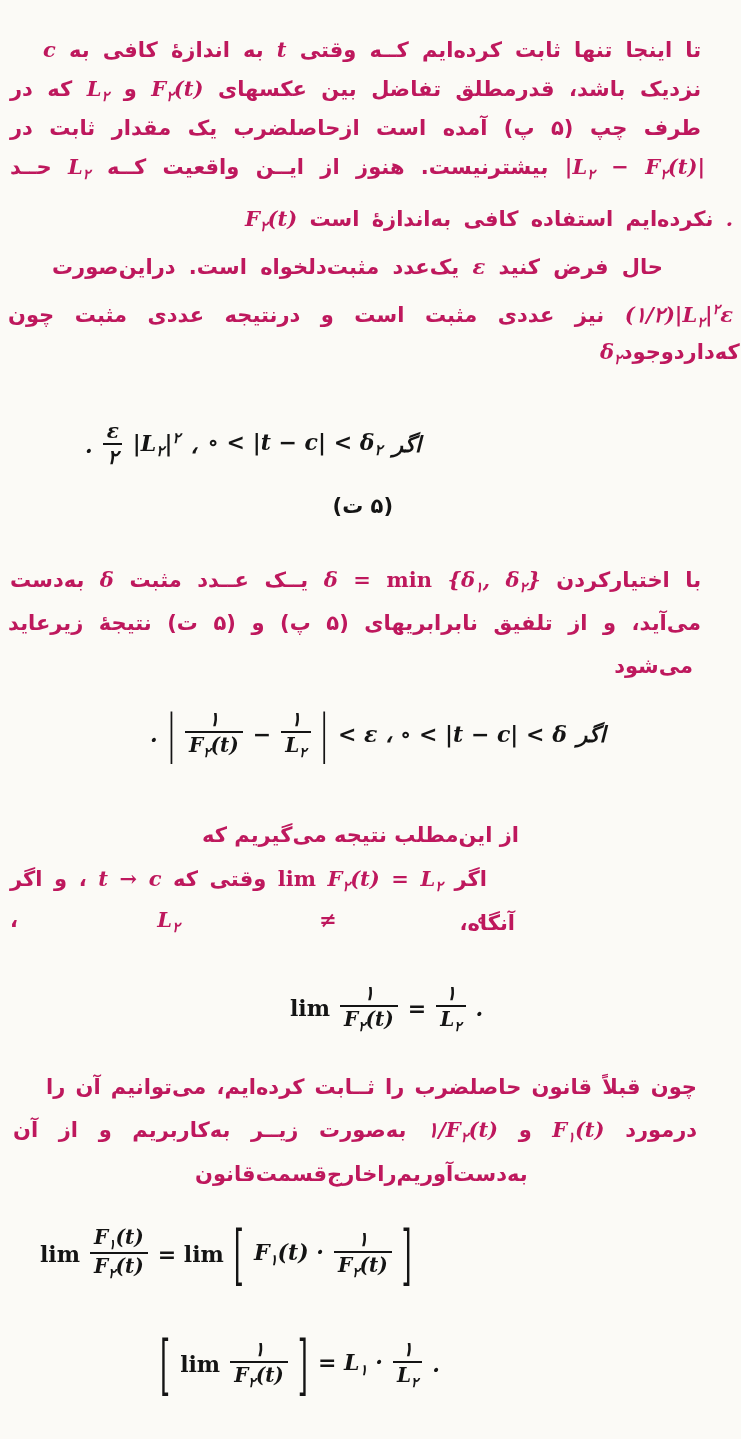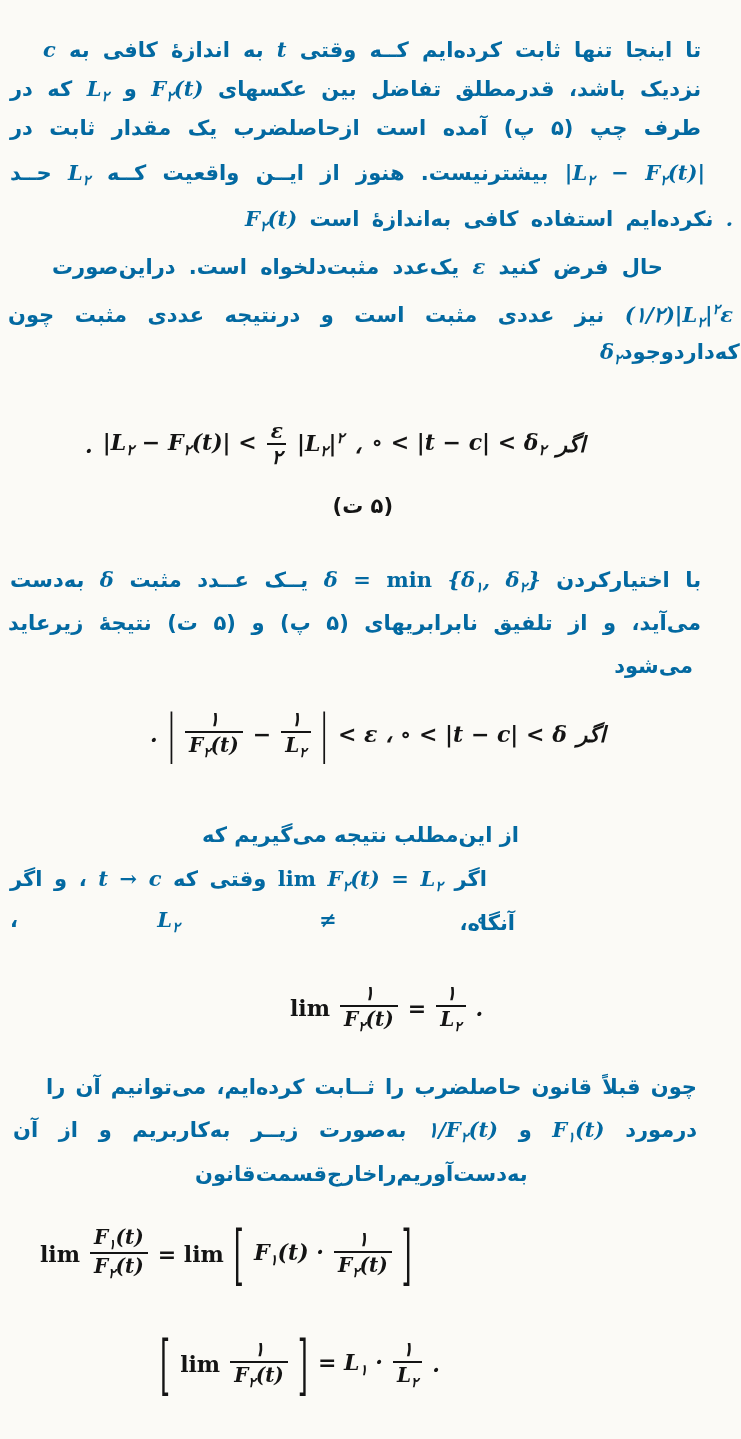--- a/index.html
+++ b/index.html
@@ -1,17 +1,17 @@
 <!DOCTYPE html>
 <html><head>
 <meta charset="utf-8">
 <style>
   html,body{margin:0;padding:0;background:#e8e6e0;}
   .page{position:relative;width:741px;height:1439px;margin:0 auto;background:#fbfaf6;color:#141414;overflow:hidden;}
-  .line{position:absolute;direction:rtl;font:700 21px "DejaVu Sans",sans-serif;line-height:34px;color:#0369a1;}
+  .line{position:absolute;direction:rtl;font:700 21px "DejaVu Sans",sans-serif;line-height:34px;color:#be185d;}
   .line.justify{text-align:justify;text-align-last:justify;}
   .line.right{text-align:right;}
   .line.flexline{direction:ltr;display:flex;justify-content:space-between;align-items:baseline;}
   .fa{font-family:"DejaVu Sans",sans-serif;}
   .math{font-family:"DejaVu Serif","DejaVu Sans",serif;font-style:italic;font-weight:700;white-space:nowrap;}
   .math .up,.up{font-style:normal;}
   sub{font-size:0.68em;vertical-align:-0.35em;}
   sup{font-size:0.68em;vertical-align:0.55em;}
   .formula{position:absolute;direction:ltr;display:flex;align-items:center;gap:10px;
            font:700 22px "DejaVu Serif","DejaVu Sans",serif;font-style:italic;}
@@ -25,21 +25,21 @@
   .eq-label{position:absolute;direction:rtl;font:700 21px "DejaVu Sans",sans-serif;}
 </style>
 </head>
 <body>
 
 <div class="page">
   <div>
       <div class="line justify" dir="rtl" style="top: 33px; left: 43px; right: 40px;"><span class="fa" dir="rtl">تا اینجا تنها ثابت کرده‌ایم کــه وقتی</span> <span class="math" dir="ltr">t</span> <span class="fa" dir="rtl">به اندازهٔ کافی به</span> <span class="math" dir="ltr">c</span></div>
       <div class="line justify" dir="rtl" style="top: 72px; left: 10px; right: 40px;"><span class="fa" dir="rtl">نزدیک باشد، قدرمطلق تفاضل بین عکسهای</span> <span class="math" dir="ltr">F<sub>۲</sub>(t)</span> <span class="fa" dir="rtl">و</span> <span class="math" dir="ltr">L<sub>۲</sub></span> <span class="fa" dir="rtl">که در</span></div>
       <div class="line justify" dir="rtl" style="top: 111px; left: 10px; right: 40px;"><span class="fa" dir="rtl">طرف چپ (۵ پ) آمده است ازحاصلضرب یک مقدار ثابت در</span></div>
-      <div class="line justify" dir="rtl" style="top: 156px; left: 10px; right: 36px;"><span class="math" dir="ltr">|L<sub>۲</sub> − F<sub>۲</sub>(t)|</span> <span class="fa" dir="rtl">بیشترنیست. هنوز از ایــن واقعیت کــه</span> <span class="math" dir="ltr">L<sub>۲</sub></span> <span class="fa" dir="rtl">حــد</span></div>
+      <div class="line justify" dir="rtl" style="top: 150px; left: 10px; right: 36px;"><span class="math" dir="ltr">|L<sub>۲</sub> − F<sub>۲</sub>(t)|</span> <span class="fa" dir="rtl">بیشترنیست. هنوز از ایــن واقعیت کــه</span> <span class="math" dir="ltr">L<sub>۲</sub></span> <span class="fa" dir="rtl">حــد</span></div>
       <div class="line flexline" style="top: 202px; left: 245px; right: 8px;">
         <span class="math" dir="ltr">F<sub>۲</sub>(t)</span>
         <span class="fa" dir="rtl">است</span>
         <span class="fa" dir="rtl">به‌اندازهٔ</span>
         <span class="fa" dir="rtl">کافی</span>
         <span class="fa" dir="rtl">استفاده</span>
         <span class="fa" dir="rtl">نکرده‌ایم</span>
         <span class="math" dir="ltr">.</span>
       </div>
     </div>
@@ -49,21 +49,20 @@
       <div class="line flexline" style="top: 335px; left: 600px; right: 4px;">
         <span class="math" dir="ltr">δ<sub>۲</sub></span>
         <span class="fa" dir="rtl">وجود</span>
         <span class="fa" dir="rtl">دارد</span>
         <span class="fa" dir="rtl">که</span>
       </div>
     </div>
   <div>
       <div class="formula" style="top: 420px; left: 85px;">
         <span class="tok math">.</span>
-        <span class="tok math">|L<sub>۲</sub> − F<sub>۲</sub>(t)| &lt;</span>
         <span class="frac">
           <span class="num">ε</span>
           <span class="den">۲</span>
         </span>
         <span class="tok math">|L<sub>۲</sub>|<sup>۲</sup></span>
         <span class="tok math">،</span>
         <span class="tok math">∘ &lt; |t − c| &lt; δ<sub>۲</sub></span>
         <span class="fa tok" dir="rtl">اگر</span>
       </div>
       <div class="eq-label" style="top: 494px; right: 348px;">(۵ ت)</div>

